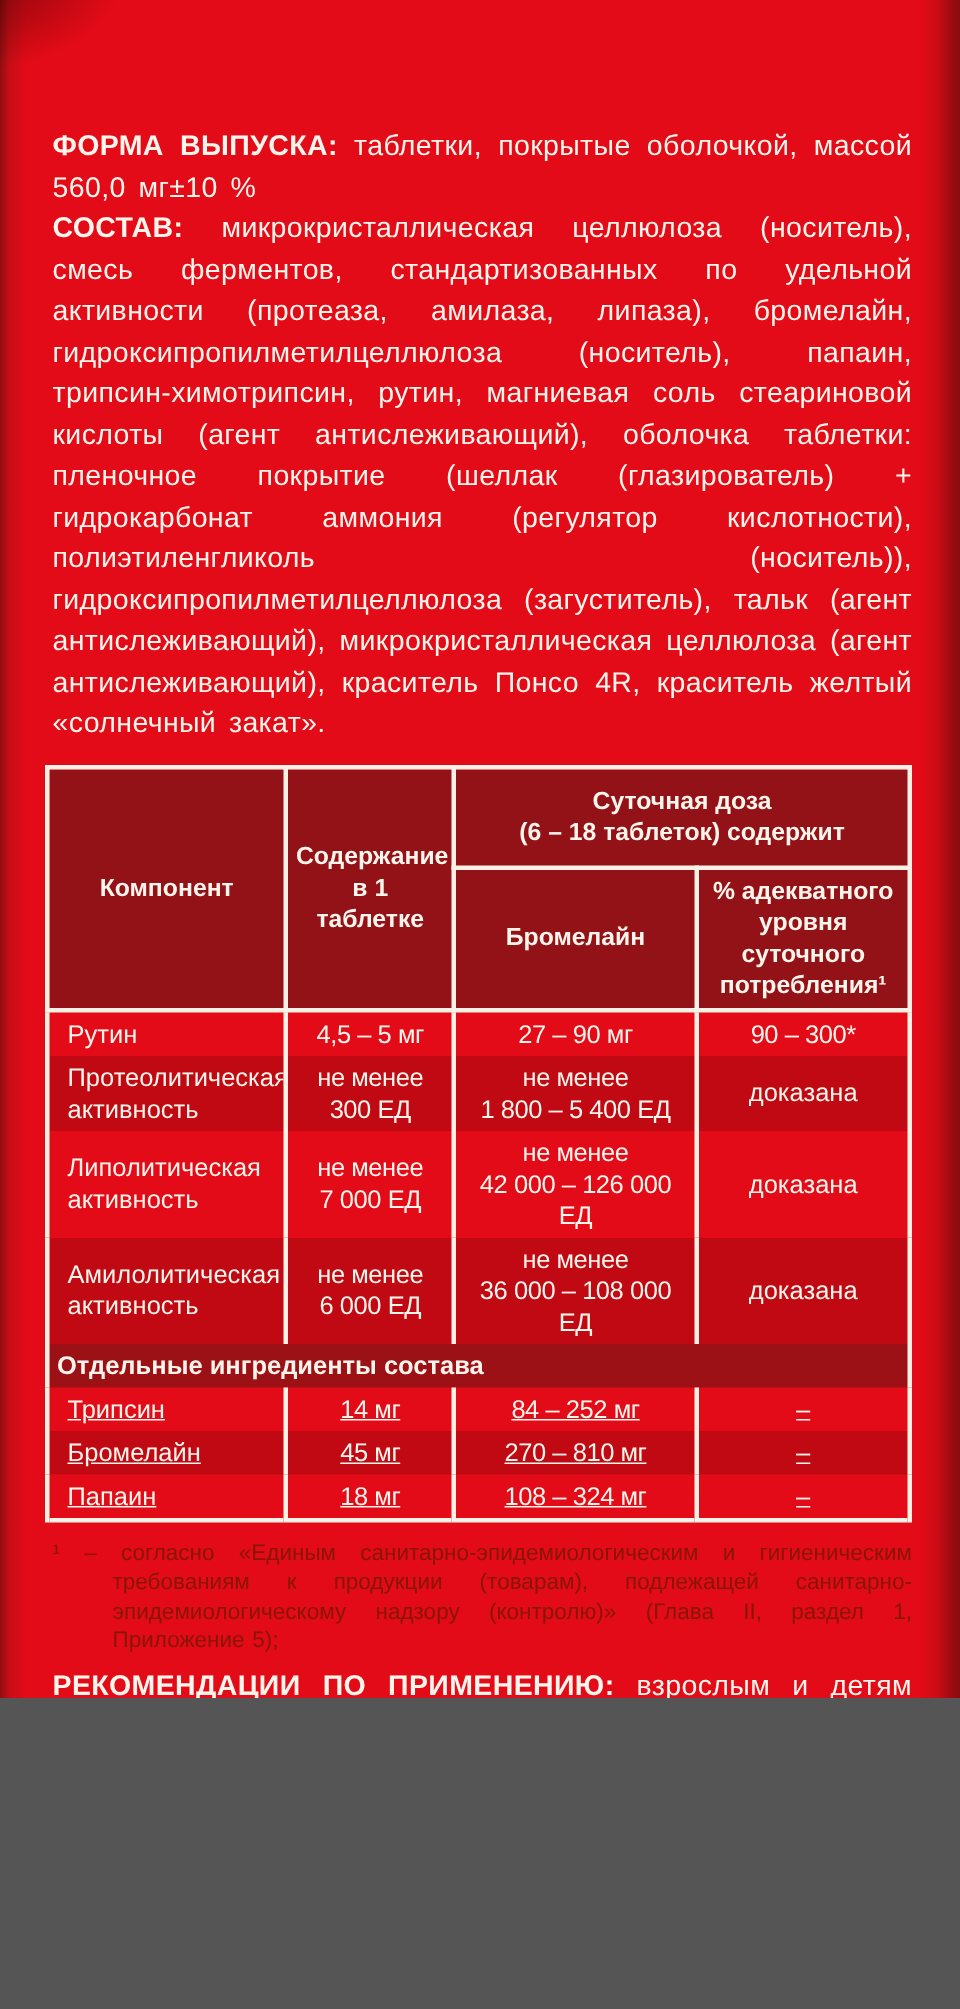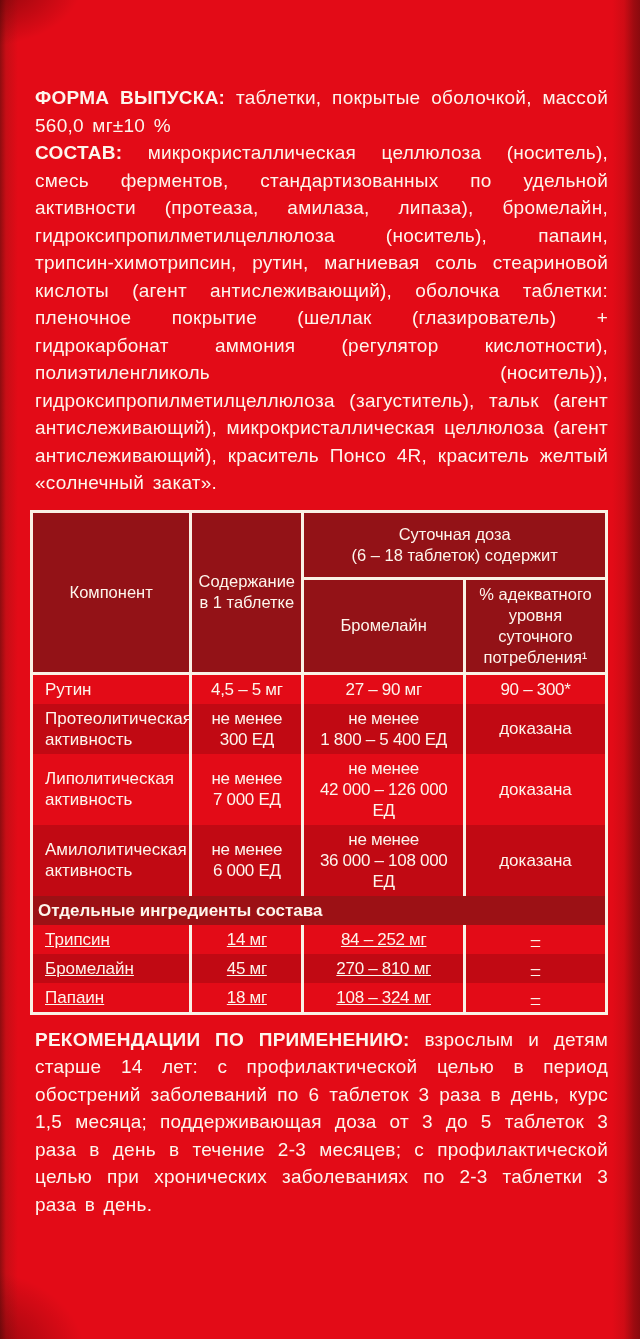--- a/index.html
+++ b/index.html
@@ -1,19 +1,19 @@
 <!DOCTYPE html>
 <html lang="ru"><head>
 <meta charset="utf-8">
 <title>label</title>
 <style>
   html,body { margin:0; padding:0; background:#555; }
   .label {
     position:relative;
-    width:640px; height:1339px;
+    width:640px; height:1132px;
     margin:0 auto;
     overflow:hidden;
     font-family:"Liberation Sans","DejaVu Sans",sans-serif;
     color:#fdf5ec;
     background:
       radial-gradient(140px 90px at -18px -18px, rgba(45,0,0,.55), rgba(45,0,0,0) 72%),
       radial-gradient(160px 120px at -30px 1355px, rgba(45,0,0,.5), rgba(45,0,0,0) 72%),
       linear-gradient(90deg,#8f0d10 0px,#c70e16 6px,#e30b17 18px,#e30b17 612px,#cf0c15 624px,#9c0b10 634px,#8a0a0e 640px);
   }
   .content { position:absolute; left:35px; top:84px; width:573px; }
@@ -35,21 +35,21 @@
     border:3px solid #faf1e6;
     font-size:17px; line-height:21px;
     letter-spacing:0; word-spacing:0;
   }
   .dose-table th, .dose-table td {
     white-space:pre-line; vertical-align:middle; text-align:center;
     overflow:hidden;
   }
   .dose-table thead th {
     background:#931217; border:3px solid #faf1e6;
-    font-weight:normal; font-size:16.5px; padding:4px 5px;
+    font-weight:bold; font-size:16.5px; padding:4px 5px;
   }
   .th-comp { text-align:left; padding-left:12px; }
   .th-group { height:56px; }
   .th-sub   { height:84px; }
   .dose-table tbody td {
     border-left:3px solid #faf1e6; border-right:3px solid #faf1e6;
     padding:4px 5px;
   }
   .dose-table tbody .comp { text-align:left; padding-left:12px; }
   .num { letter-spacing:-.3px; }
@@ -148,20 +148,22 @@
         <tr class="row-compact">
           <td class="comp">Папаин</td>
           <td class="num">18 мг</td>
           <td class="num">108 – 324 мг</td>
           <td>–</td>
         </tr>
       </tbody>
     </table>
 
     <div class="footnotes">
+      <p class="footnote"><span>¹</span>
+        <span>– согласно «Единым санитарно-эпидемиологическим и гигиеническим требованиям к продукции (товарам), подлежащей санитарно-эпидемиологическому надзору (контролю)» (Глава II, раздел 1, Приложение 5);</span></p>
     </div>
 
 
     <p class="para sec"><b>РЕКОМЕНДАЦИИ ПО ПРИМЕНЕНИЮ:</b>
       <span>взрослым и детям старше 14 лет: с профилактической целью в период обострений заболеваний по 6 таблеток 3 раза в день, курс 1,5 месяца; поддерживающая доза от 3 до 5 таблеток 3 раза в день в течение 2-3 месяцев; с профилактической целью при хронических заболеваниях по 2-3 таблетки 3 раза в день.</span></p>
 
   </div>
 </div>
 
 </body></html>

